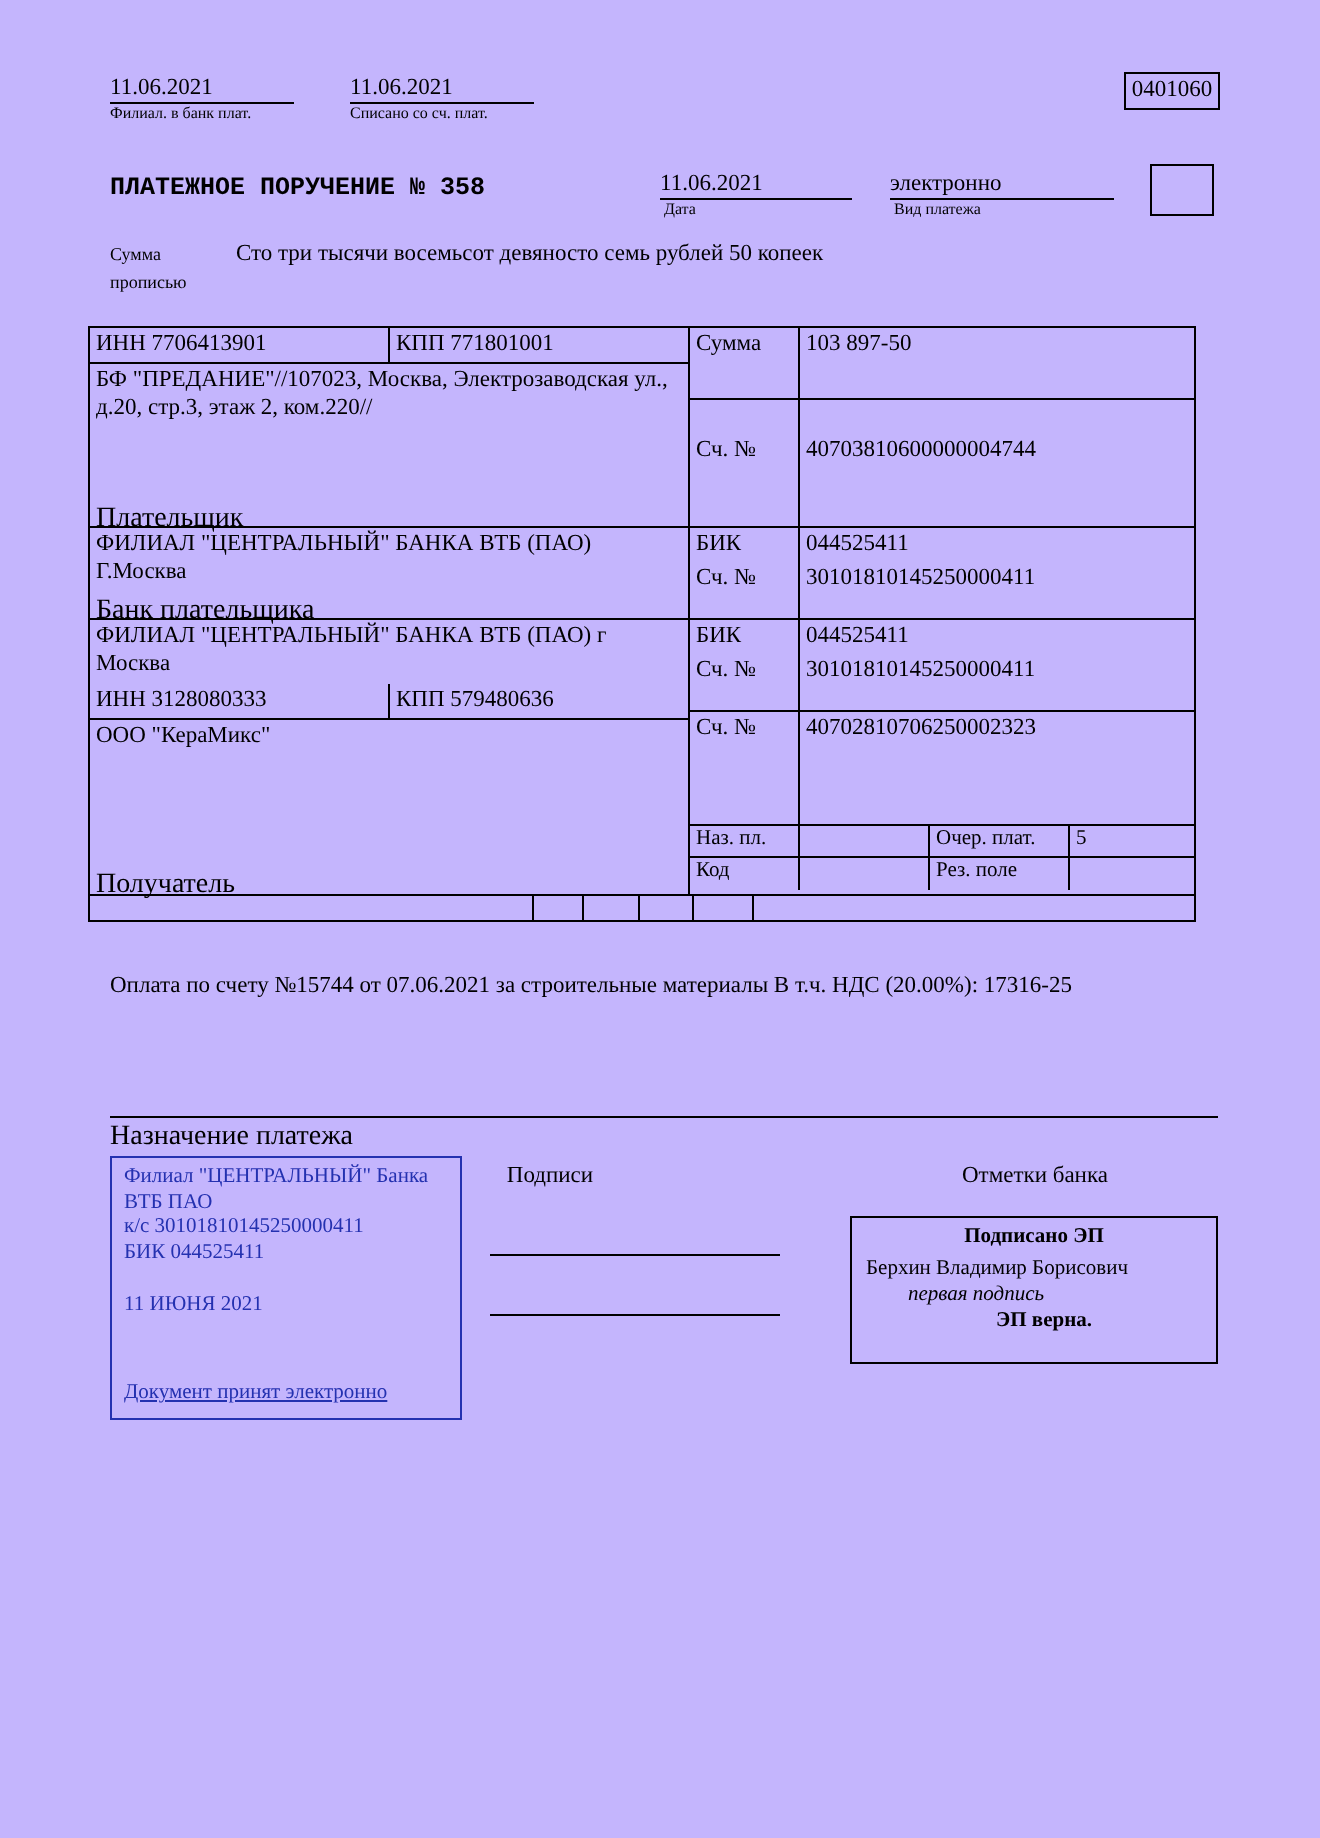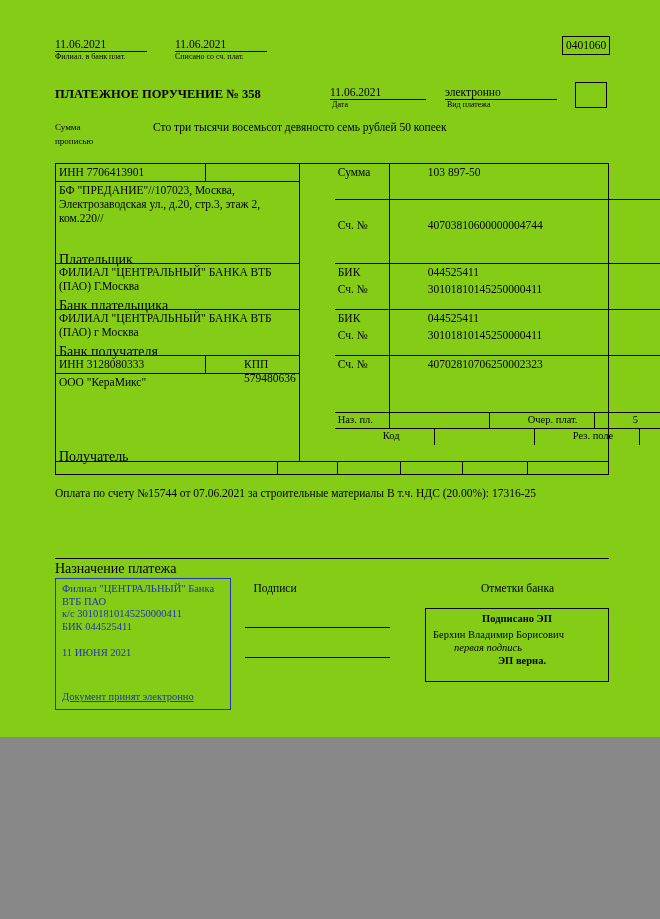--- a/index.html
+++ b/index.html
@@ -1,33 +1,33 @@
 <!DOCTYPE html>
 <html><head>
 <meta charset="utf-8">
 <style>
   * { box-sizing: border-box; margin: 0; padding: 0; }
   body { background: #888; margin: 0; }
   .page {
-    position: relative; width: 660px; height: 737px; background: #84cc16;
+    position: relative; width: 660px; height: 919px; background: #c4b5fd;
     font-family: "Liberation Serif", "DejaVu Serif", serif; color: #000;
     font-size: 11.5px; overflow: hidden; margin: 0 auto;
   }
   .abs { position: absolute; }
-  .flex { display: flex; gap: 35px; }
+  .flex { display: flex; }
   .ul { border-bottom: 1px solid #000; }
   .bb { border-bottom: 1px solid #000; }
   .br { border-right: 1px solid #000; }
   .val { font-size: 11.5px; line-height: 1.25; }
   .small { font-size: 8px; line-height: 1.3; }
   .seclabel { font-size: 14px; padding: 2px 3px 0 3px; line-height: 1.1; }
   .cell { padding: 1px 3px; line-height: 1.22; }
   .srow { font-size: 10.5px; }
   .srow > div { padding: 1px 3px; line-height: 1.2; }
-  .title-bold { font-size: 12.5px; font-weight: bold; }
+  .title-bold { font-size: 12.5px; font-weight: bold; font-family: Liberation Mono, monospace; }
   .stamp {
     border: 1px solid #2431b0; color: #2431b0; font-size: 10.5px;
     padding: 4px 6px; line-height: 1.2;
   }
   .stamp-note { position: absolute; left: 6px; bottom: 5px; text-decoration: underline; }
   .esign-box { border: 1px solid #000; font-size: 10.5px; line-height: 1.25; }
 </style>
 </head>
 <body>
 
@@ -55,33 +55,33 @@
   <div class="abs" style="left:575px; top:82px; width:32px; height:26px; border:1px solid #000;"></div>
 
   <div class="abs flex" style="left:55px; top:120px; width:554px;">
     <div style="width:63px; font-size:9px; line-height:1.6;">
       <div>Сумма</div>
       <div>прописью</div>
     </div>
     <div class="val" style="flex:1;">Сто три тысячи восемьсот девяносто семь рублей 50 копеек</div>
   </div>
 
-  <div class="abs" style="left:55px; top:163px; width:554px; border:1px solid #000;">
+  <div class="abs" style="left:44px; top:163px; width:554px; border:1px solid #000;">
     <div class="flex">
 
       <div style="width:300px; border-right:1px solid #000;">
         <div class="flex bb" style="height:18px;">
           <div class="cell br" style="width:150px;">ИНН 7706413901</div>
+          <div class="cell" style="flex:1;">КПП 771801001</div>
         </div>
         <div class="cell" style="height:68px;">БФ "ПРЕДАНИЕ"//107023, Москва, Электрозаводская ул., д.20, стр.3, этаж 2, ком.220//</div>
         <div class="seclabel bb" style="height:14px;">Плательщик</div>
         <div class="cell" style="height:32px;">ФИЛИАЛ "ЦЕНТРАЛЬНЫЙ" БАНКА ВТБ (ПАО) Г.Москва</div>
         <div class="seclabel bb" style="height:14px;">Банк плательщика</div>
         <div class="cell" style="height:32px;">ФИЛИАЛ "ЦЕНТРАЛЬНЫЙ" БАНКА ВТБ (ПАО) г Москва</div>
-        <div class="seclabel bb" style="height:14px;">Банк получателя</div>
         <div class="flex bb" style="height:18px;">
           <div class="cell br" style="width:150px;">ИНН 3128080333</div>
           <div class="cell" style="flex:1;">КПП 579480636</div>
         </div>
         <div class="cell" style="height:73px;">ООО "КераМикс"</div>
         <div class="seclabel" style="height:14px;">Получатель</div>
       </div>
 
       <div style="flex:1;">
         <div class="flex bb" style="height:36px;">
@@ -111,21 +111,21 @@
         <div class="flex bb" style="height:57px;">
           <div class="cell br" style="width:55px;">Сч. №</div>
           <div class="cell" style="flex:1;">40702810706250002323</div>
         </div>
         <div class="flex bb srow" style="height:16px;">
           <div class="br" style="width:55px;">Наз. пл.</div>
           <div class="br" style="width:65px;"></div>
           <div class="br" style="width:70px;">Очер. плат.</div>
           <div style="flex:1;">5</div>
         </div>
-        <div class="flex srow" style="height:16px;margin-left:45px;">
+        <div class="flex srow" style="height:16px;">
           <div class="br" style="width:55px;">Код</div>
           <div class="br" style="width:65px;"></div>
           <div class="br" style="width:70px;">Рез. поле</div>
           <div style="flex:1;"></div>
         </div>
       </div>
     </div>
 
     <div class="flex" style="height:13px; border-top:1px solid #000;">
       <div class="br" style="width:222px;"></div>

